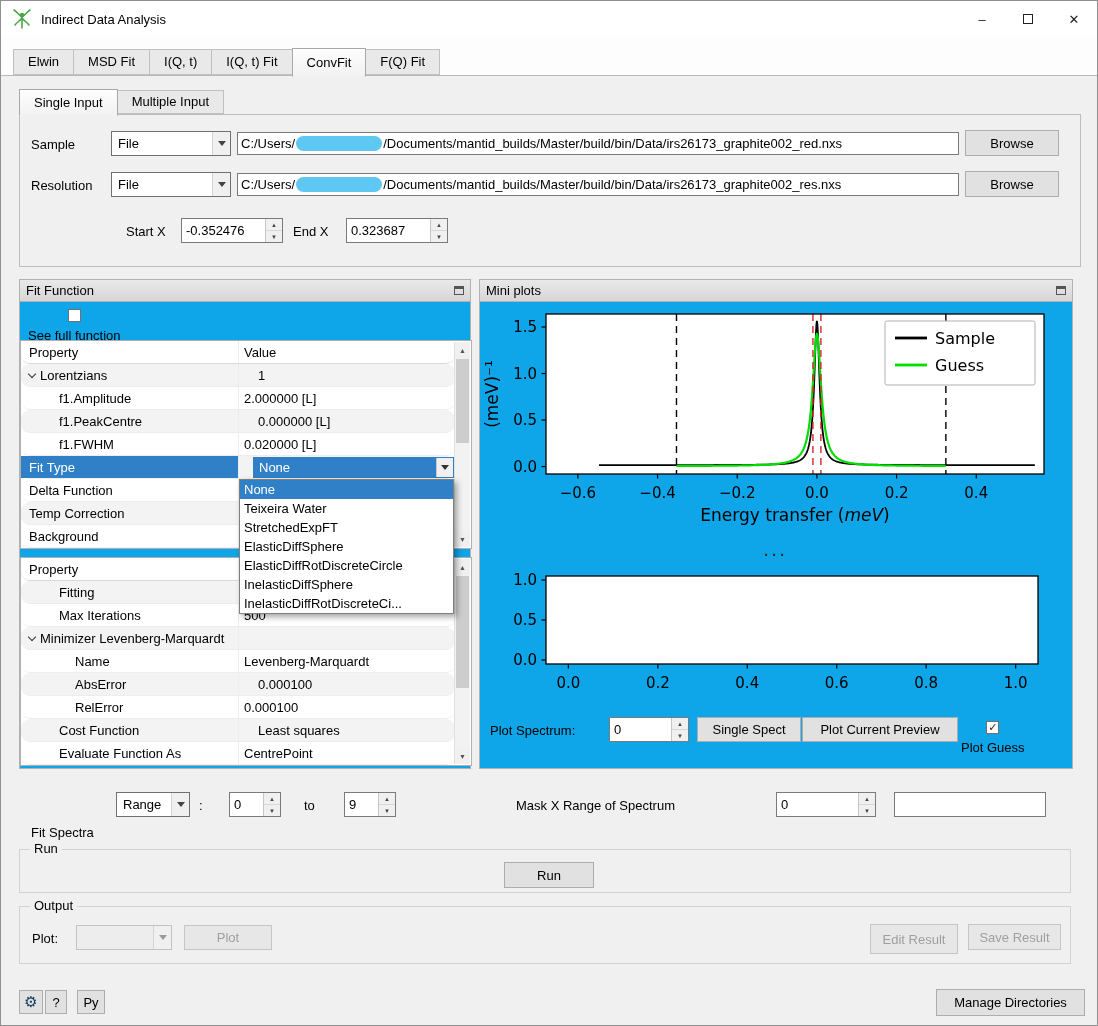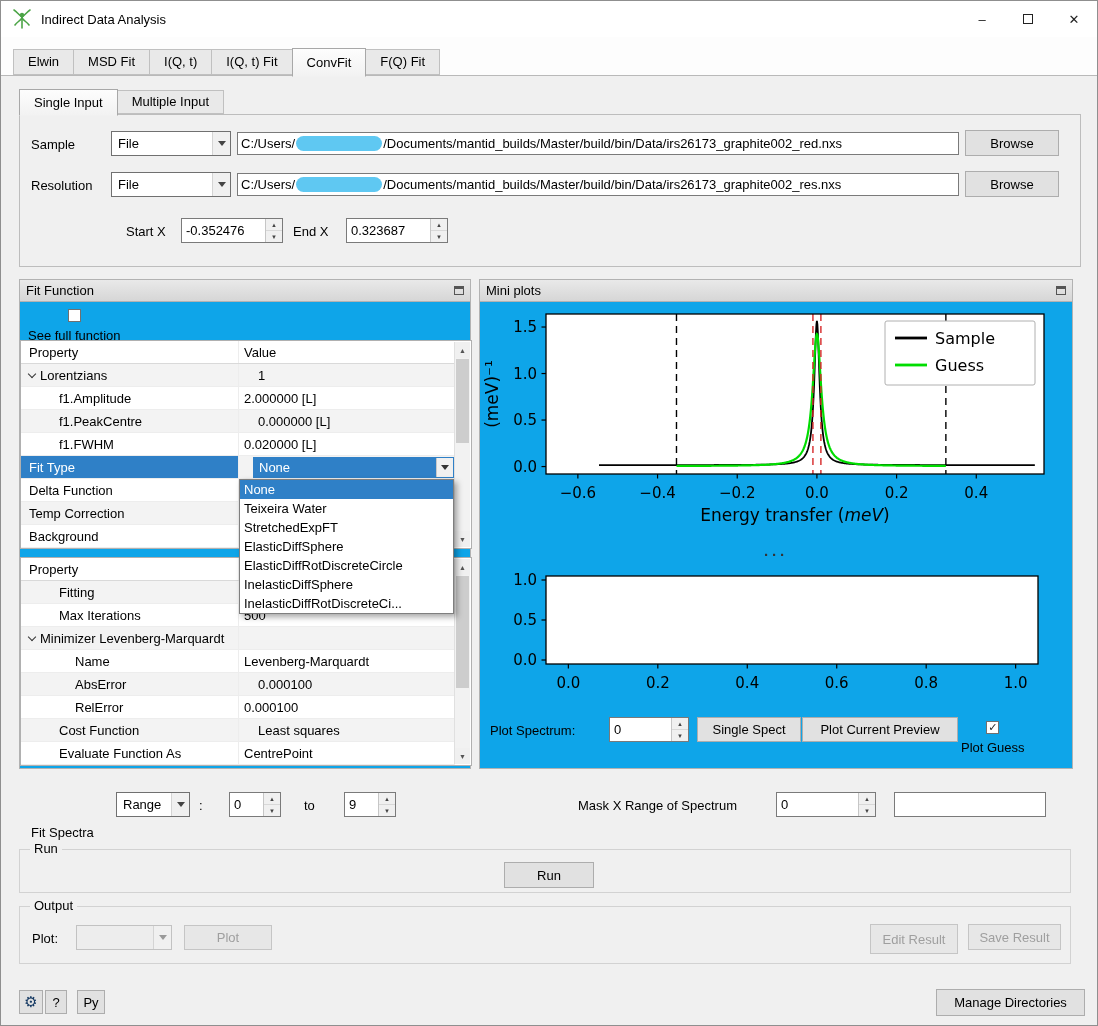--- a/index.html
+++ b/index.html
@@ -55,21 +55,21 @@
   .check-row { position:absolute; display:flex; align-items:center; gap:6px;flex-direction:column; }
 
   
   .panel { position:absolute; border:1px solid #b2b2b2; background:#0ea5e9; }
   .panel-header { height:22px; background:linear-gradient(#e9e9e9,#d6d6d6); border-bottom:1px solid #b2b2b2; display:flex; align-items:center; padding:0 6px; }
   .float-icon { margin-left:auto; width:10px; height:9px; border:1px solid #555; border-top:3px solid #555; }
 
   
   .prop-table { position:absolute; background:#fff; border:1px solid #b0b0b0; overflow:hidden; }
   .ptable-rows { position:absolute; left:0; top:0; right:16px; bottom:0; }
-  .prow { display:flex; height:23px; border-bottom:1px solid #ededed; background:#fff; }
+  .prow { display:flex; height:23px; border-bottom:1px solid #ededed; background:#fff;border-radius:9px; }
   .prow.alt { background:#f3f3f3;gap:14px; }
   .prow.phead { background:#fff; border-bottom:1px solid #d9d9d9; }
   .pname { width:218px; flex:none; display:flex; align-items:center; gap:5px; border-right:1px solid #ededed; padding-left:8px; overflow:hidden; white-space:nowrap; }
   .pname.lvl1 { padding-left:38px; }
   .pname.lvl2 { padding-left:54px; }
   .pname.sel { background:#2f80c7; color:#fff; }
   .pval { flex:1; display:flex; align-items:center; padding-left:5px; overflow:hidden; white-space:nowrap; }
   .pval.has-combo { padding:0 1px 0 0; align-items:center; }
   .chev { width:6px; height:6px; border-right:1.5px solid #333; border-bottom:1.5px solid #333; transform:rotate(45deg); flex:none; margin-top:-3px; }
 
@@ -447,21 +447,21 @@
     </span>
   </div>
   <span class="lbl" style="left:303px;top:792px">to</span>
   <div class="spin" style="left:343px;top:791px;width:52px;height:25px">
     <span class="spin-text">9</span>
     <span class="spin-btns">
       <span class="spin-up">▲</span>
       <span class="spin-down">▼</span>
     </span>
   </div>
-  <span class="lbl" style="left:577px;top:792px">Mask X Range of Spectrum</span>
+  <span class="lbl" style="left:515px;top:792px">Mask X Range of Spectrum</span>
   <div class="spin" style="left:775px;top:791px;width:100px;height:25px">
     <span class="spin-text">0</span>
     <span class="spin-btns">
       <span class="spin-up">▲</span>
       <span class="spin-down">▼</span>
     </span>
   </div>
   <div class="field" style="left:893px;top:791px;width:152px;height:25px">
     <span></span>
   </div>

